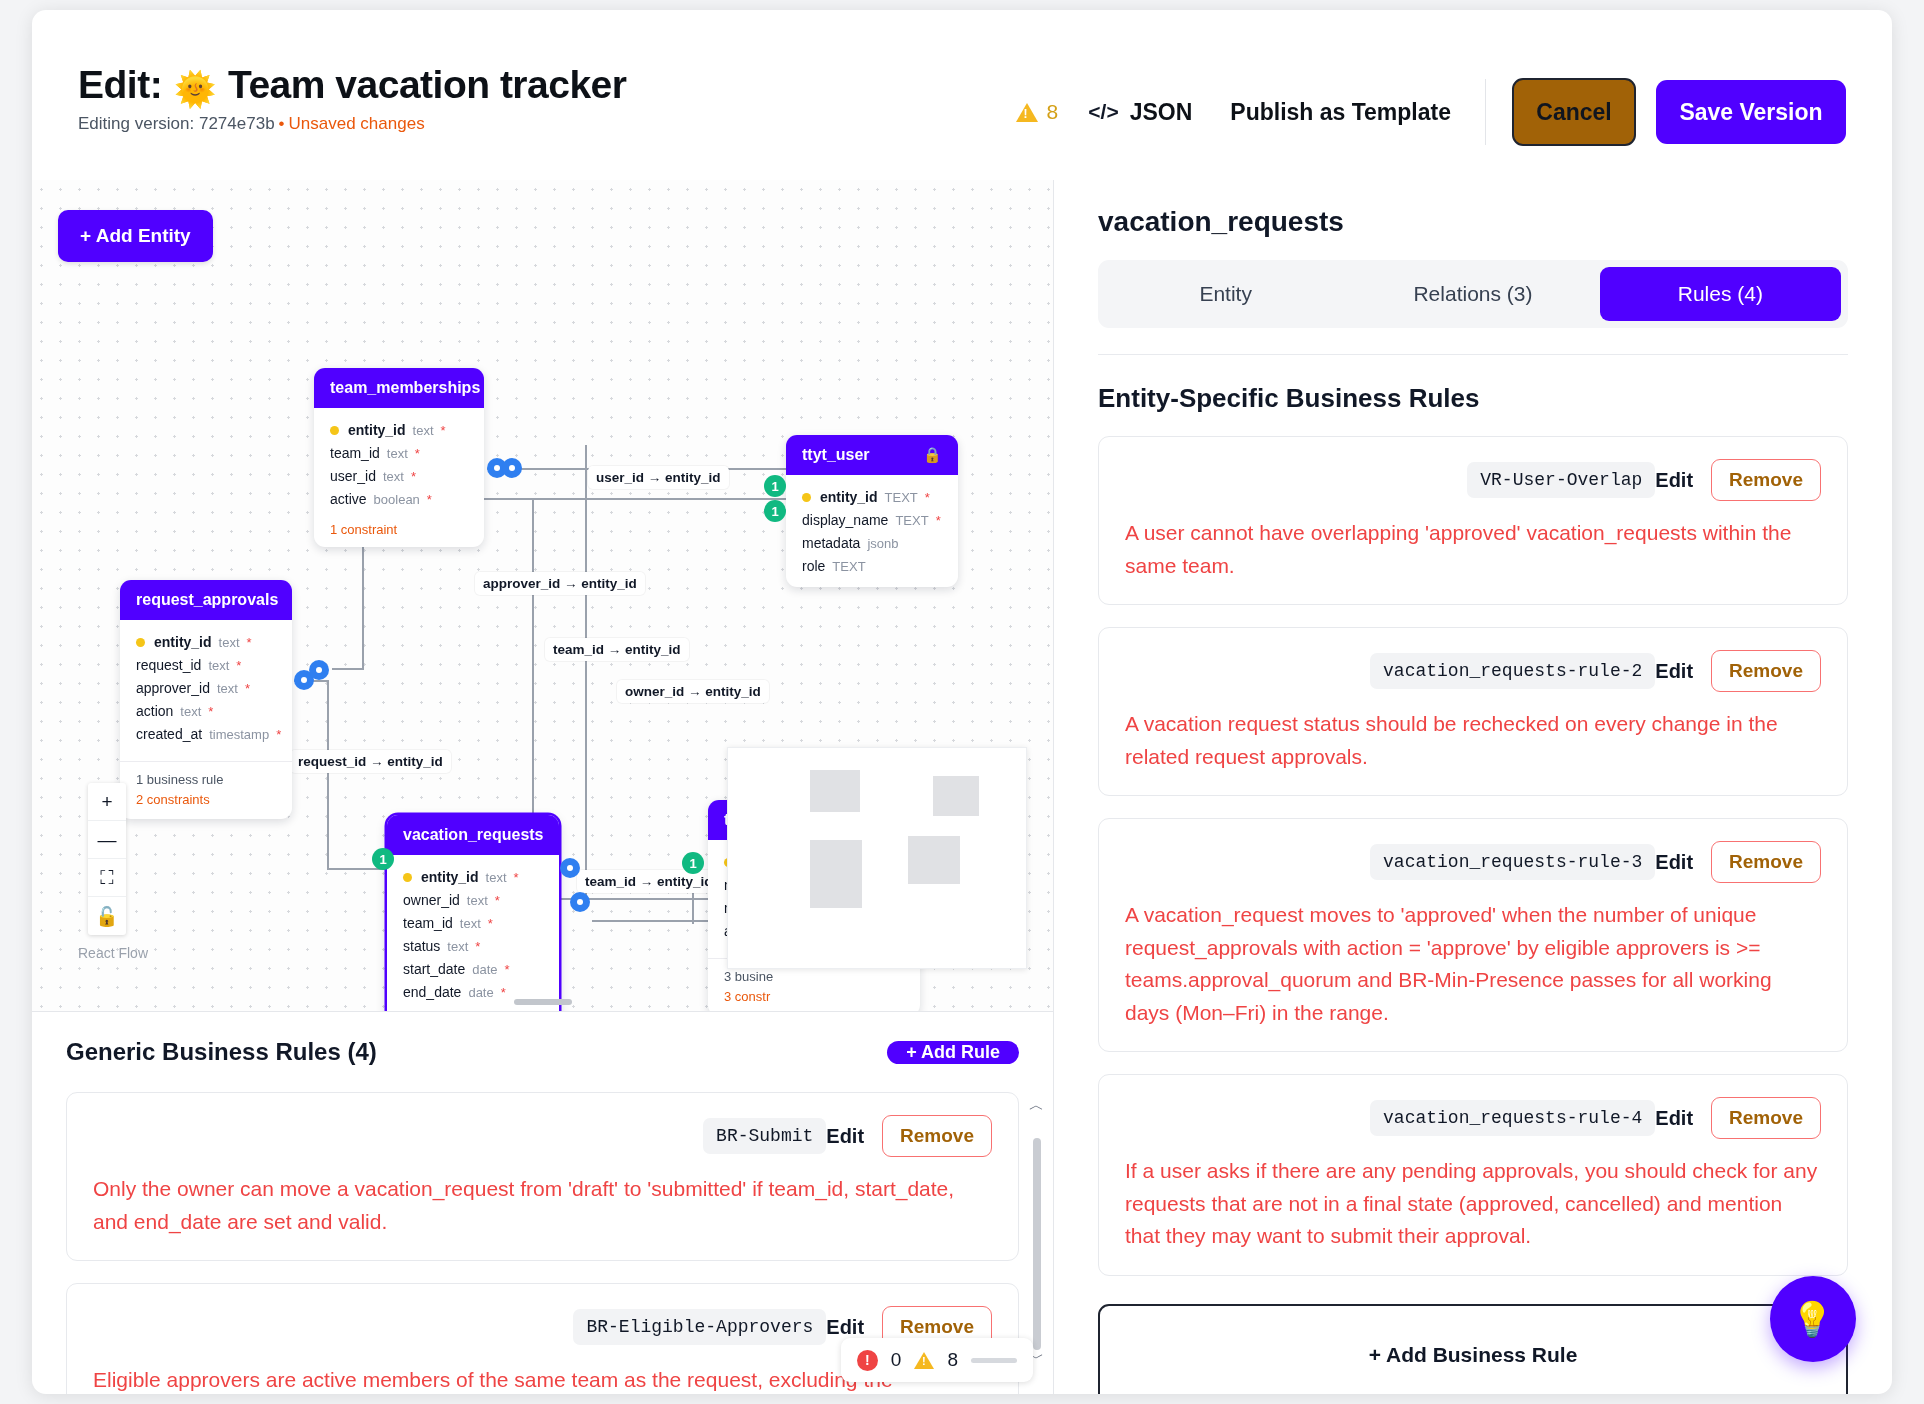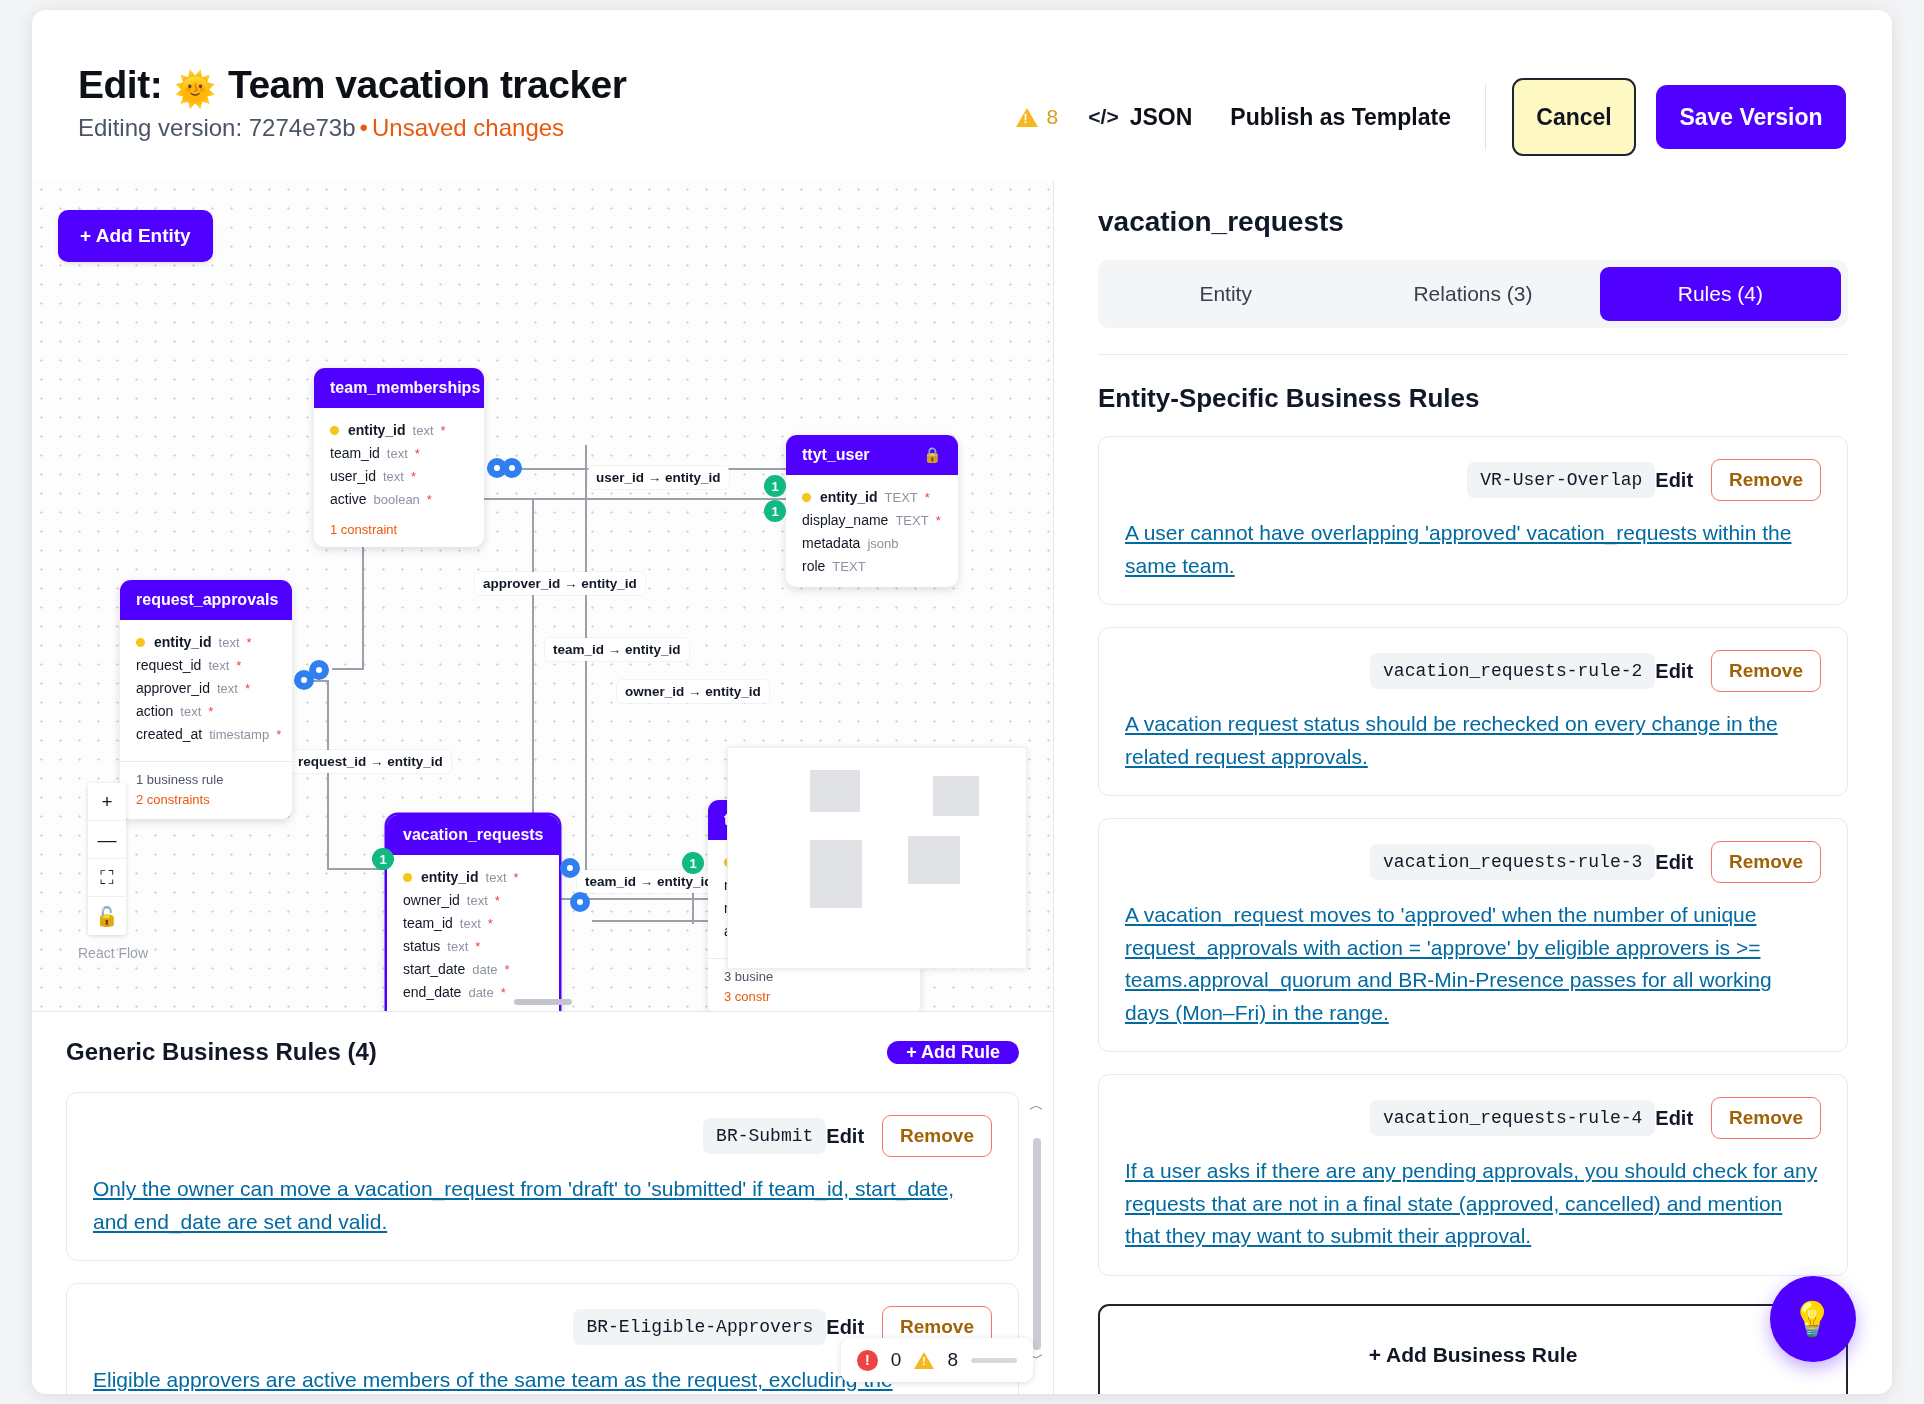--- a/index.html
+++ b/index.html
@@ -30,21 +30,21 @@
   }
   .title-block { padding-top: 8px; }
   .page-title {
     font-size: 39px; font-weight: 800; color: #0d1117;
     letter-spacing: -0.5px; display: flex; align-items: flex-end; gap: 12px;
     line-height: 1.08;
   }
   .sun-emoji { font-size: 34px; line-height: 1; }
   .subtitle {
     margin-top: 8px;
-    font-size: 24px; color: #4b5563; font-weight: 400;
+    font-size: 17px; color: #4b5563; font-weight: 400;
   }
   .unsaved { color: #ea580c; }
   .dot-sep { color: #ea580c; margin: 0 4px; }
 
   .header-actions {
     display: flex; align-items: center; gap: 0px; padding-top: 22px;
   }
   .warn-chip {
     display: flex; align-items: center; gap: 9px;
     font-size: 21px; color: #d4a017; font-weight: 500;
@@ -70,22 +70,22 @@
   .publish-btn {
     font-size: 23px; font-weight: 700; color: #0d1117;
     cursor: pointer; margin-right: 34px;
   }
   .vdiv { width: 1px; height: 66px; background: #e3e5e9; margin-right: 26px; }
   .btn {
     border-radius: 11px; font-size: 23px; font-weight: 700;
     cursor: pointer; display: flex; align-items: center; justify-content: center;
   }
   .cancel-btn {
-    width: 124px; height: 78px; border: 2px solid #1f2430;
-    background: #fef9c3; color: #10151f;
+    width: 124px; height: 68px; border: 2px solid #1f2430;
+    background: #a16207; color: #10151f;
   }
   .save-btn {
     width: 190px; height: 64px; border: none;
     background: #5000ff; color: #ffffff; margin-left: 20px;
   }
 
   
   .main {
     position: absolute; left: 0; top: 170px;
     width: 1860px; height: 1214px;
@@ -243,21 +243,21 @@
     font-family: "Liberation Mono", monospace;
     font-size: 18px; padding: 8px 13px; border-radius: 7px;
   }
   .rule-actions { display: flex; align-items: center; gap: 18px; }
   .edit-link { font-size: 20px; font-weight: 700; color: #111827; cursor: pointer; }
   .remove-btn {
     border: 1.6px solid #f87171; color: #a16207; background: #fff;
     font-size: 19px; font-weight: 700; border-radius: 9px;
     padding: 9px 17px; cursor: pointer;
   }
-  .rule-text { font-size: 21px; line-height: 1.55; color: #0369a1; text-decoration: underline; }
+  .rule-text { font-size: 21px; line-height: 1.55; color: #ef4444; }
 
   .gen-scrollbar {
     position: absolute; right: 12px; top: 52px;
     width: 8px; height: 212px; border-radius: 4px; background: #c9ccd2;
   }
   .gen-arrow {
     position: absolute; right: 9px; font-size: 15px; color: #6b7280;
   }
 
   

